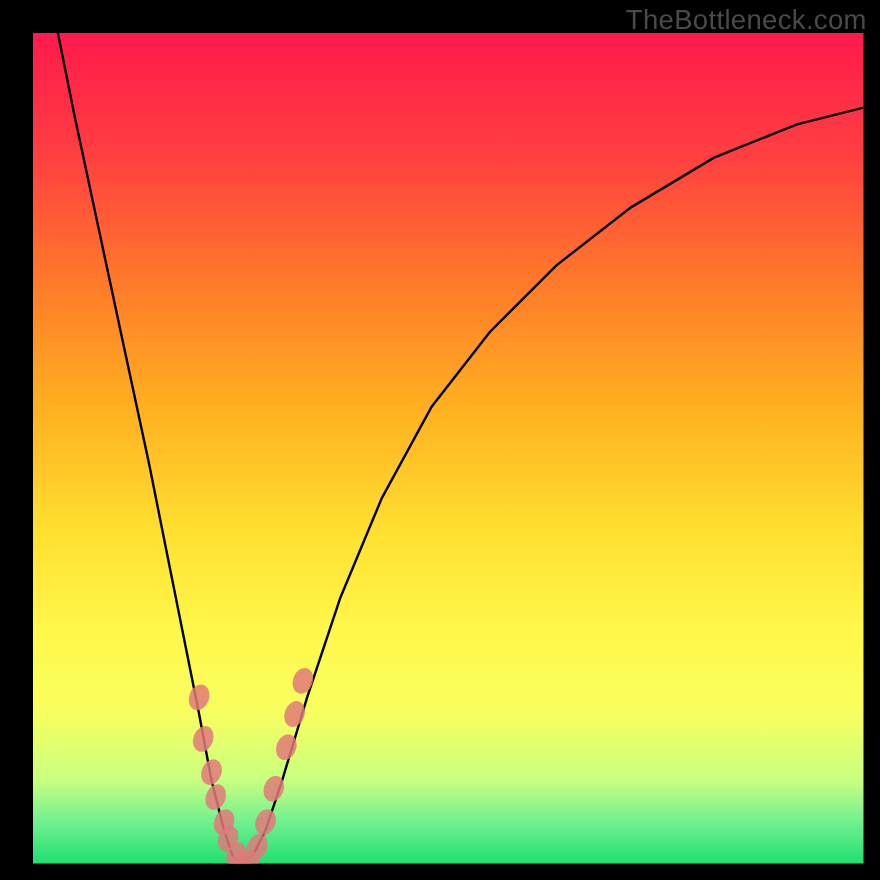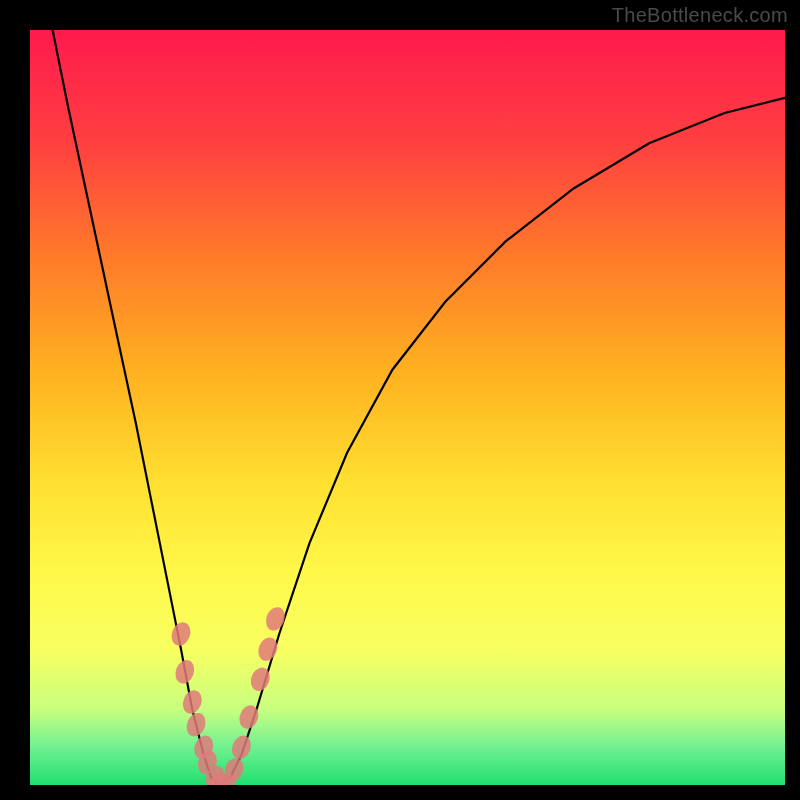--- a/index.html
+++ b/index.html
@@ -44,21 +44,21 @@
     left: 0;
     top: 0;
     width: 755px;
     height: 755px;
   }
   .watermark {
     position: absolute;
     top: 4px;
     right: 12px;
     color: #4a4a4a;
-    font-size: 20px;
+    font-size: 25px;
     font-weight: 500;
     letter-spacing: 0.3px;
   }
 </style>
 </head>
 <body>
 
 <div class="frame">
   <div class="plot-area"></div>
   <svg class="curve" viewBox="0 0 755 755" preserveAspectRatio="none">

